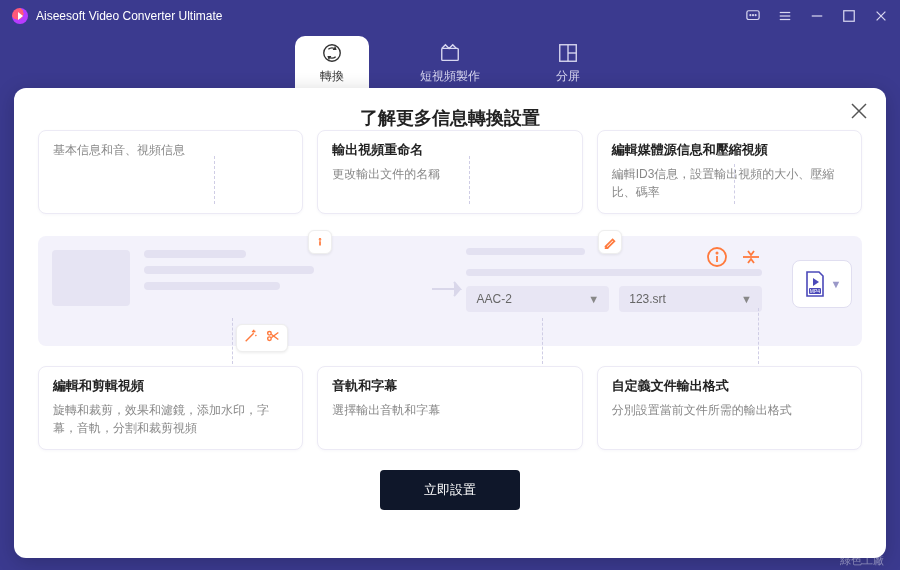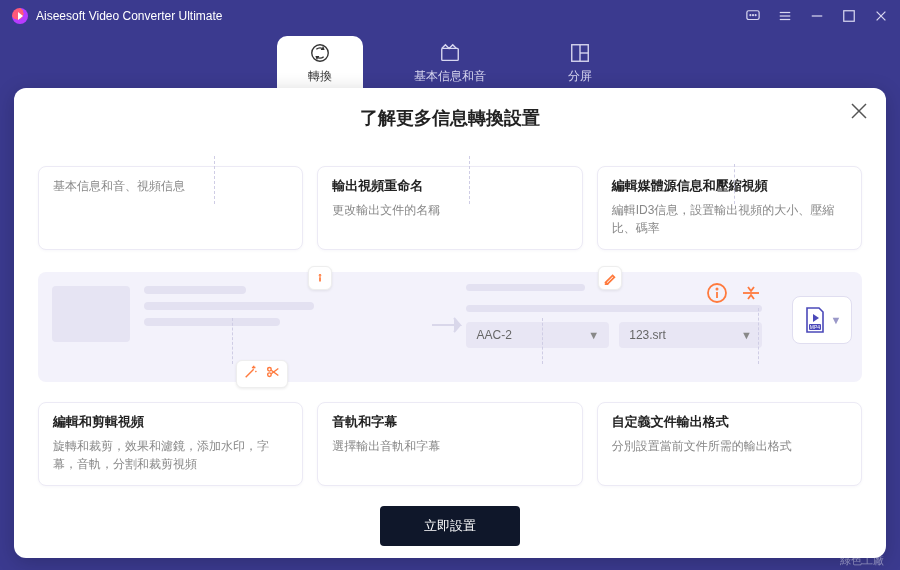--- a/index.html
+++ b/index.html
@@ -7,28 +7,28 @@
   .app { width: 900px; height: 570px; background: #3b3a8f; position: relative; overflow: hidden; }
 
   .titlebar { height: 32px; display: flex; align-items: center; padding: 0 12px; color: #fff; font-size: 12px; }
   .logo { width: 16px; height: 16px; border-radius: 50%; background: radial-gradient(circle at 35% 35%, #ff5a7a 0 40%, #b83bff 41% 100%); margin-right: 8px; position: relative; }
   .logo::after { content:""; position:absolute; left:6px; top:4px; width:0; height:0; border-left:5px solid #fff; border-top:4px solid transparent; border-bottom:4px solid transparent;}
   .title-text { flex: 1; }
   .win-controls { display: flex; gap: 18px; }
   .win-ico { width: 14px; height: 14px; stroke: #d8d7f0; stroke-width: 1.4; fill: none; }
 
   .navtabs { display: flex; justify-content: center; gap: 44px; padding: 4px 0 0; }
-  .navtab { width: 86px; text-align: center; color: #d8d7f0; font-size: 12px; padding: 6px 0 10px; border-radius: 10px 10px 0 0; }
+  .navtab { width: 74px; text-align: center; color: #d8d7f0; font-size: 12px; padding: 6px 0 10px; border-radius: 10px 10px 0 0; }
   .navtab.active { background: #fff; color: #333; }
   .navtab .nico { height: 22px; display:flex; align-items:center; justify-content:center; margin-bottom:4px;}
   .nico svg { width: 22px; height: 22px; stroke: currentColor; fill: none; stroke-width: 1.5; }
 
   .panel { position: absolute; left: 14px; right: 14px; top: 88px; bottom: 12px; background: #fff; border-radius: 12px; padding: 18px 24px 16px; box-shadow: 0 4px 20px rgba(0,0,0,.2); }
   .close-x { position: absolute; top: 14px; right: 18px; width: 18px; height: 18px; stroke:#555; stroke-width:1.5; }
-  .panel-title { text-align: center; font-size: 18px; color: #222; font-family: "Songti TC","SimSun",serif; margin: 0 0 36px; }
+  .panel-title { text-align: center; font-size: 18px; color: #222; font-family: "Songti TC","SimSun",serif; margin: 0 0 0; }
 
   .cardrow { display: flex; justify-content: space-between; gap: 14px; }
   .card { flex: 1; background: #fff; border: 1px solid #eceaf5; border-radius: 8px; padding: 10px 14px 12px; box-shadow: 0 1px 3px rgba(60,50,120,.04); }
   .card h4 { font-size: 13px; color: #222; margin-bottom: 6px; font-weight: 600;}
   .card p { font-size: 12px; color: #888; line-height: 1.5; }
 
   .workarea { position: relative; margin: 22px 0 20px; height: 110px; background: #f3f2fb; border-radius: 8px; padding: 14px 14px; display:flex; align-items:flex-start; }
   .thumb { width: 78px; height: 56px; background:#e6e4f3; border-radius:4px; }
   .meta { margin-left: 14px; width: 170px; }
   .mline { height: 8px; background:#e3e1f1; border-radius:4px; margin-bottom:8px;}
@@ -114,21 +114,21 @@
         </div>
       <span>轉換</span>
     </div>
     <div class="navtab">
       <div class="nico">
           <svg viewBox="0 0 24 24">
             <rect x="3" y="7" width="18" height="13" rx="1"></rect>
             <path d="M3 7l4-4 4 4 4-4 4 4"></path>
           </svg>
         </div>
-      <span>基本信息和音</span>
+      <span>短視頻製作</span>
     </div>
     <div class="navtab">
       <div class="nico">
           <svg viewBox="0 0 24 24">
             <rect x="3" y="3" width="18" height="18"></rect>
             <line x1="12" y1="3" x2="12" y2="21"></line>
             <line x1="12" y1="12" x2="21" y2="12"></line>
           </svg>
         </div>
       <span>分屏</span>

